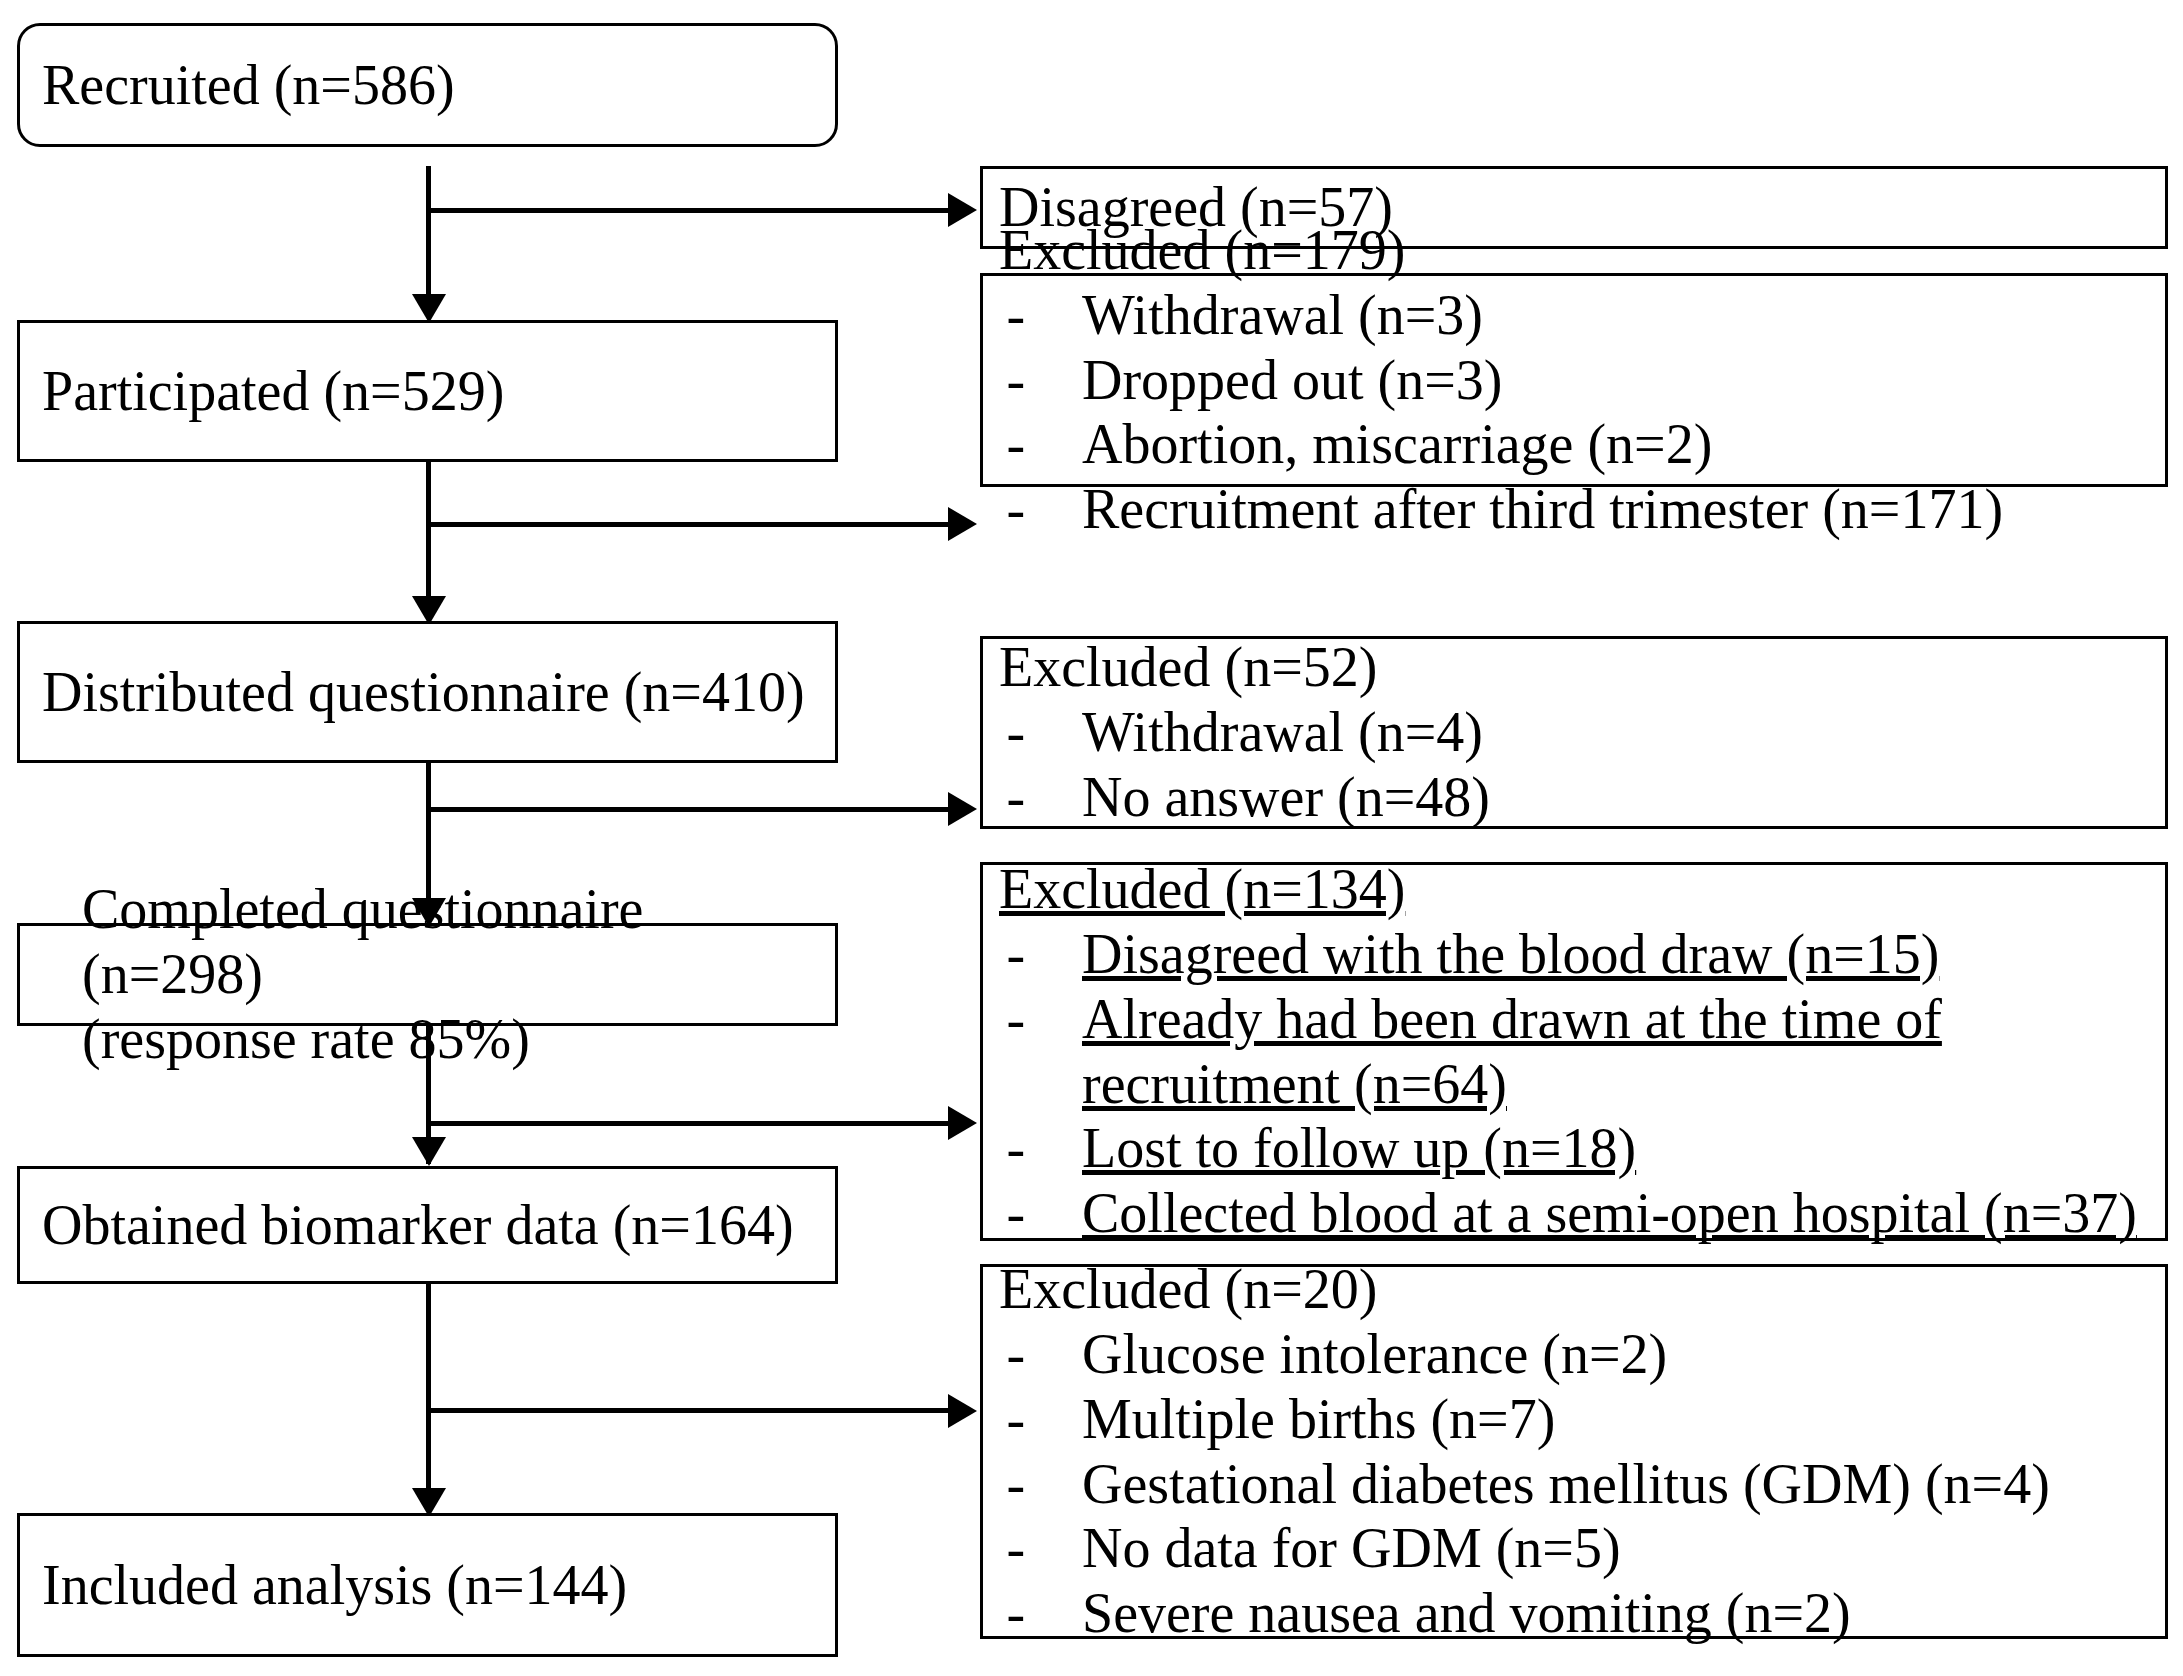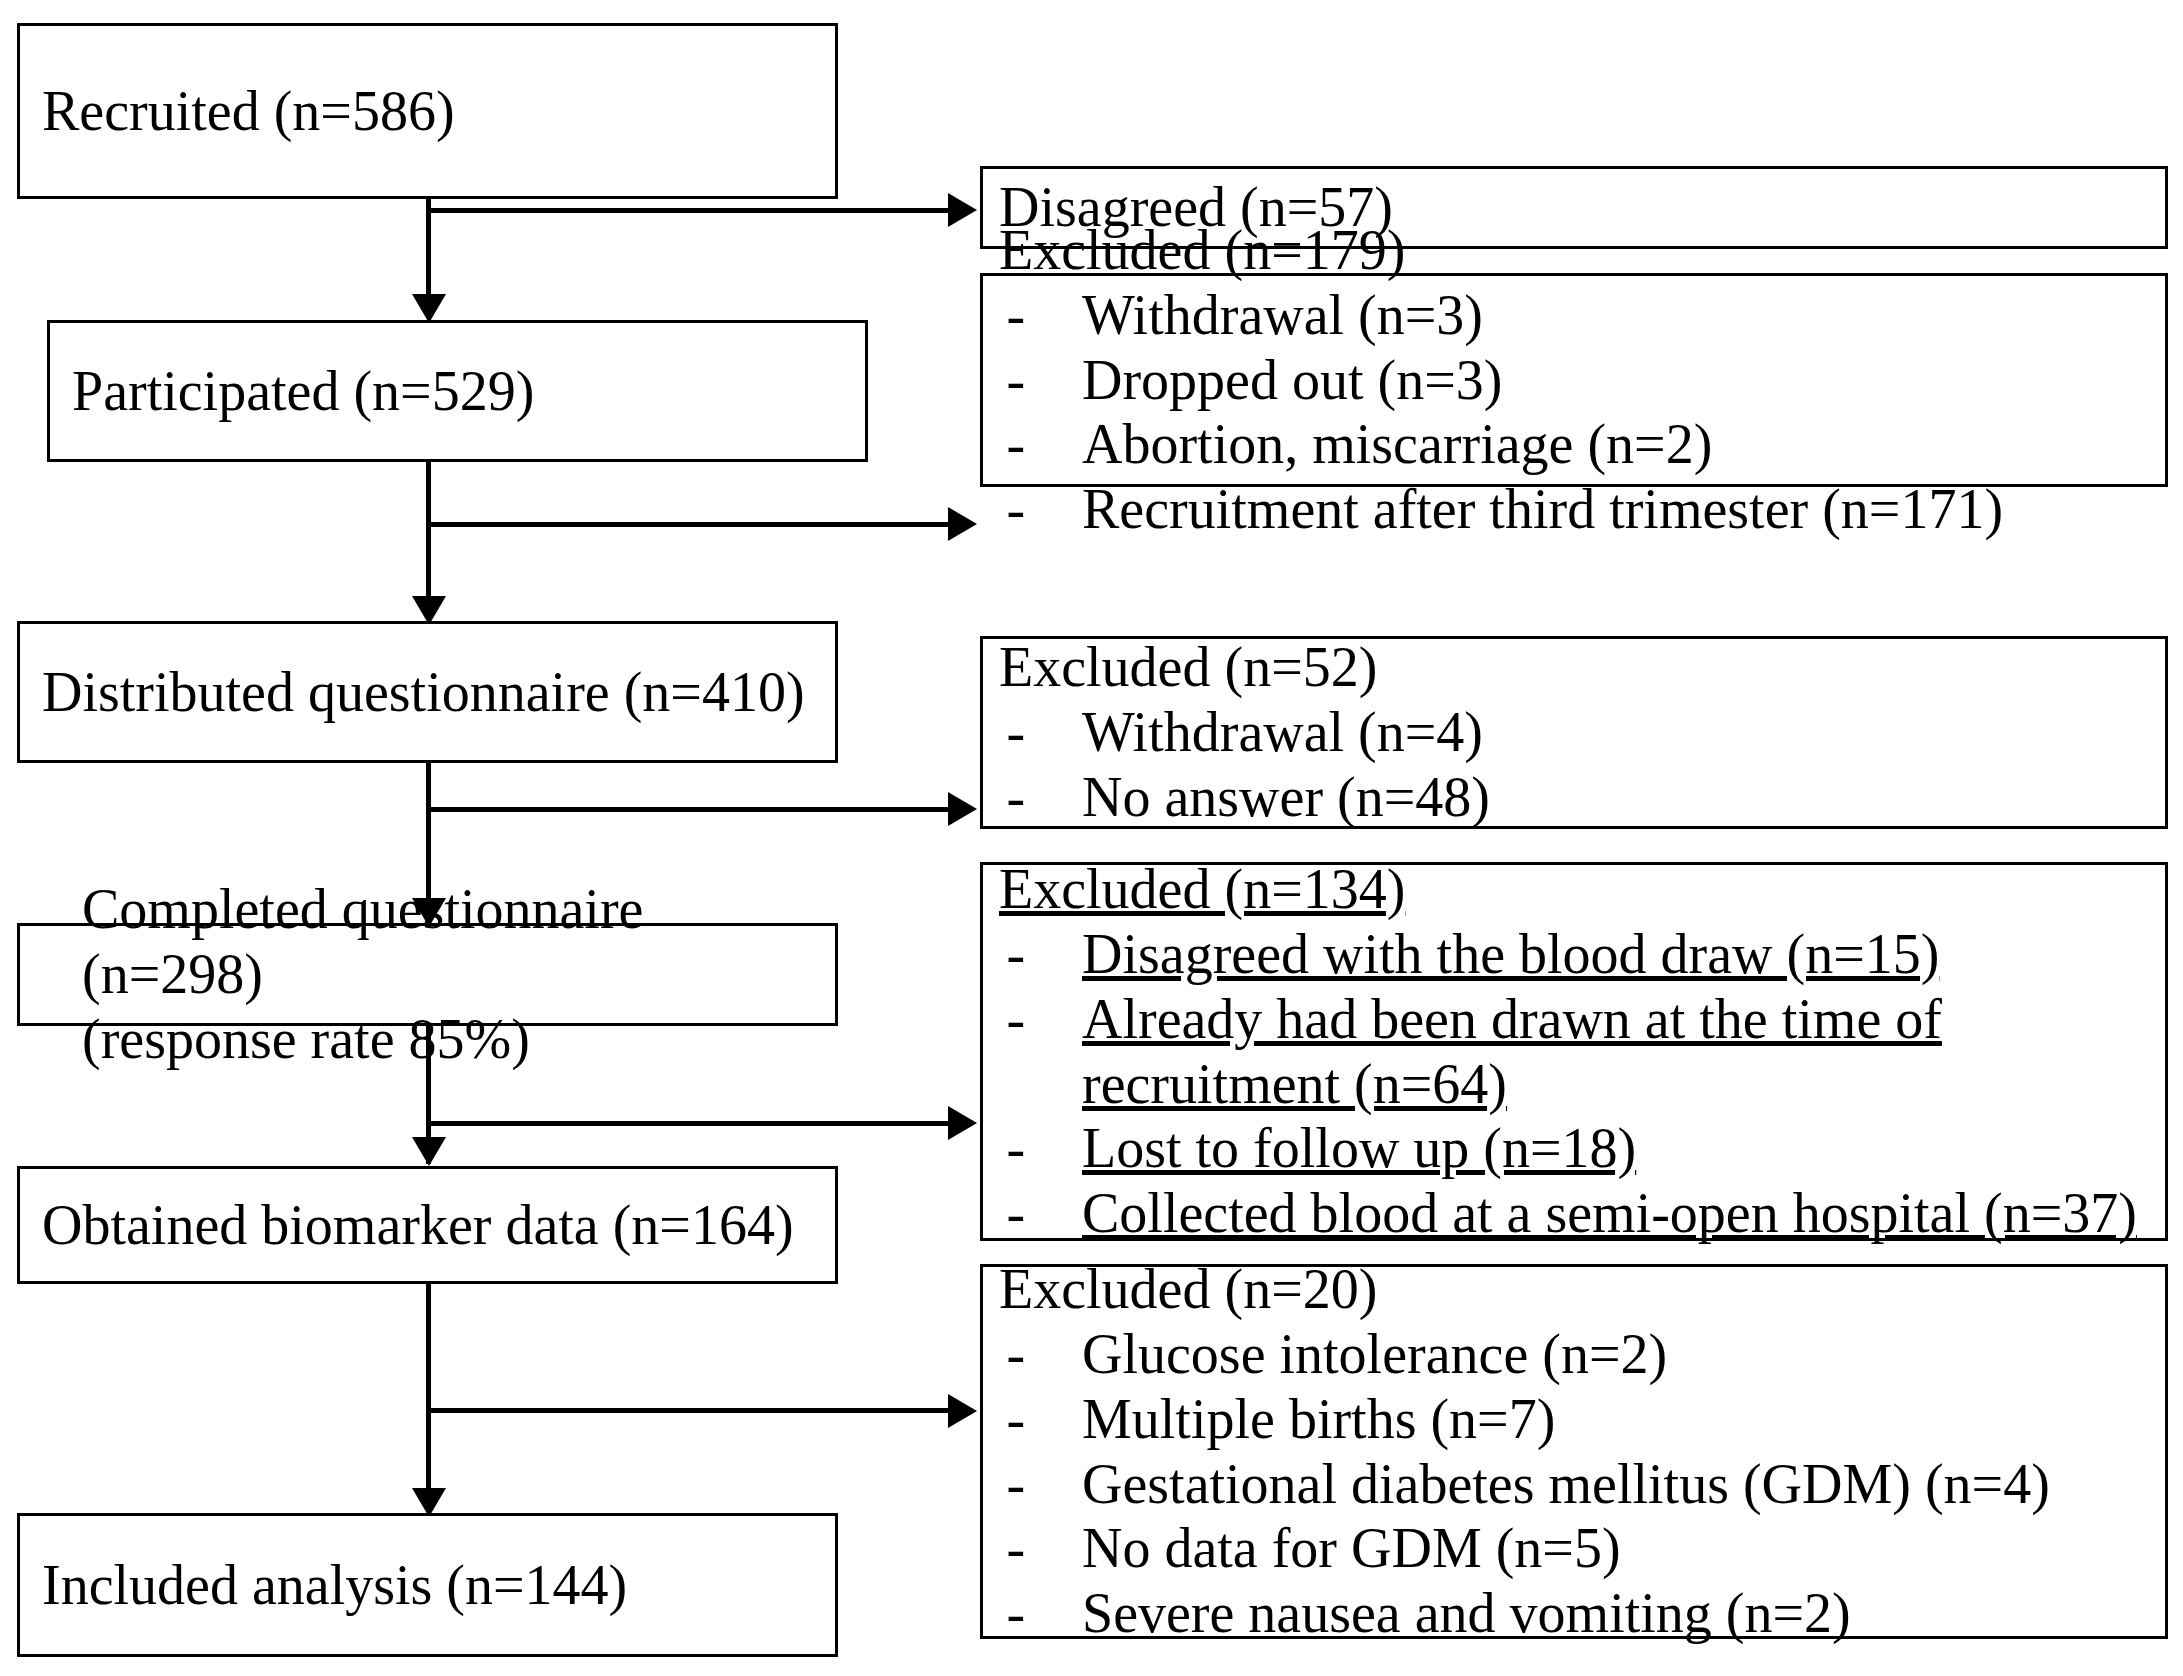--- a/index.html
+++ b/index.html
@@ -118,25 +118,25 @@
 
   <div class="hline" style="left:426px; top:1121px; width:524px;"></div>
   <div class="arrow-right" style="left:948px; top:1106px;"></div>
 
   <div class="vline" style="left:426px; top:1283px; height:229px;"></div>
   <div class="arrow-down" style="left:412px; top:1488px;"></div>
 
   <div class="hline" style="left:426px; top:1408px; width:524px;"></div>
   <div class="arrow-right" style="left:948px; top:1394px;"></div>
 
-  <div class="node" style="left:17px; top:23px; width:821px; height:176px;">
+  <div class="node" style="left:17px; top:23px; width:821px; height:124px;border-radius:23px;">
     <div class="node-text">Recruited (n=586)</div>
   </div>
 
-  <div class="node" style="left:17px; top:320px; width:821px; height:142px;margin-left:30px;">
+  <div class="node" style="left:17px; top:320px; width:821px; height:142px;">
     <div class="node-text">Participated (n=529)</div>
   </div>
 
   <div class="node" style="left:17px; top:621px; width:821px; height:142px;">
     <div class="node-text">Distributed questionnaire (n=410)</div>
   </div>
 
   <div class="node" style="left:17px; top:923px; width:821px; height:103px;padding-left:40px;">
     <div class="node-text">Completed questionnaire (n=298)
 (response rate 85%)</div>

